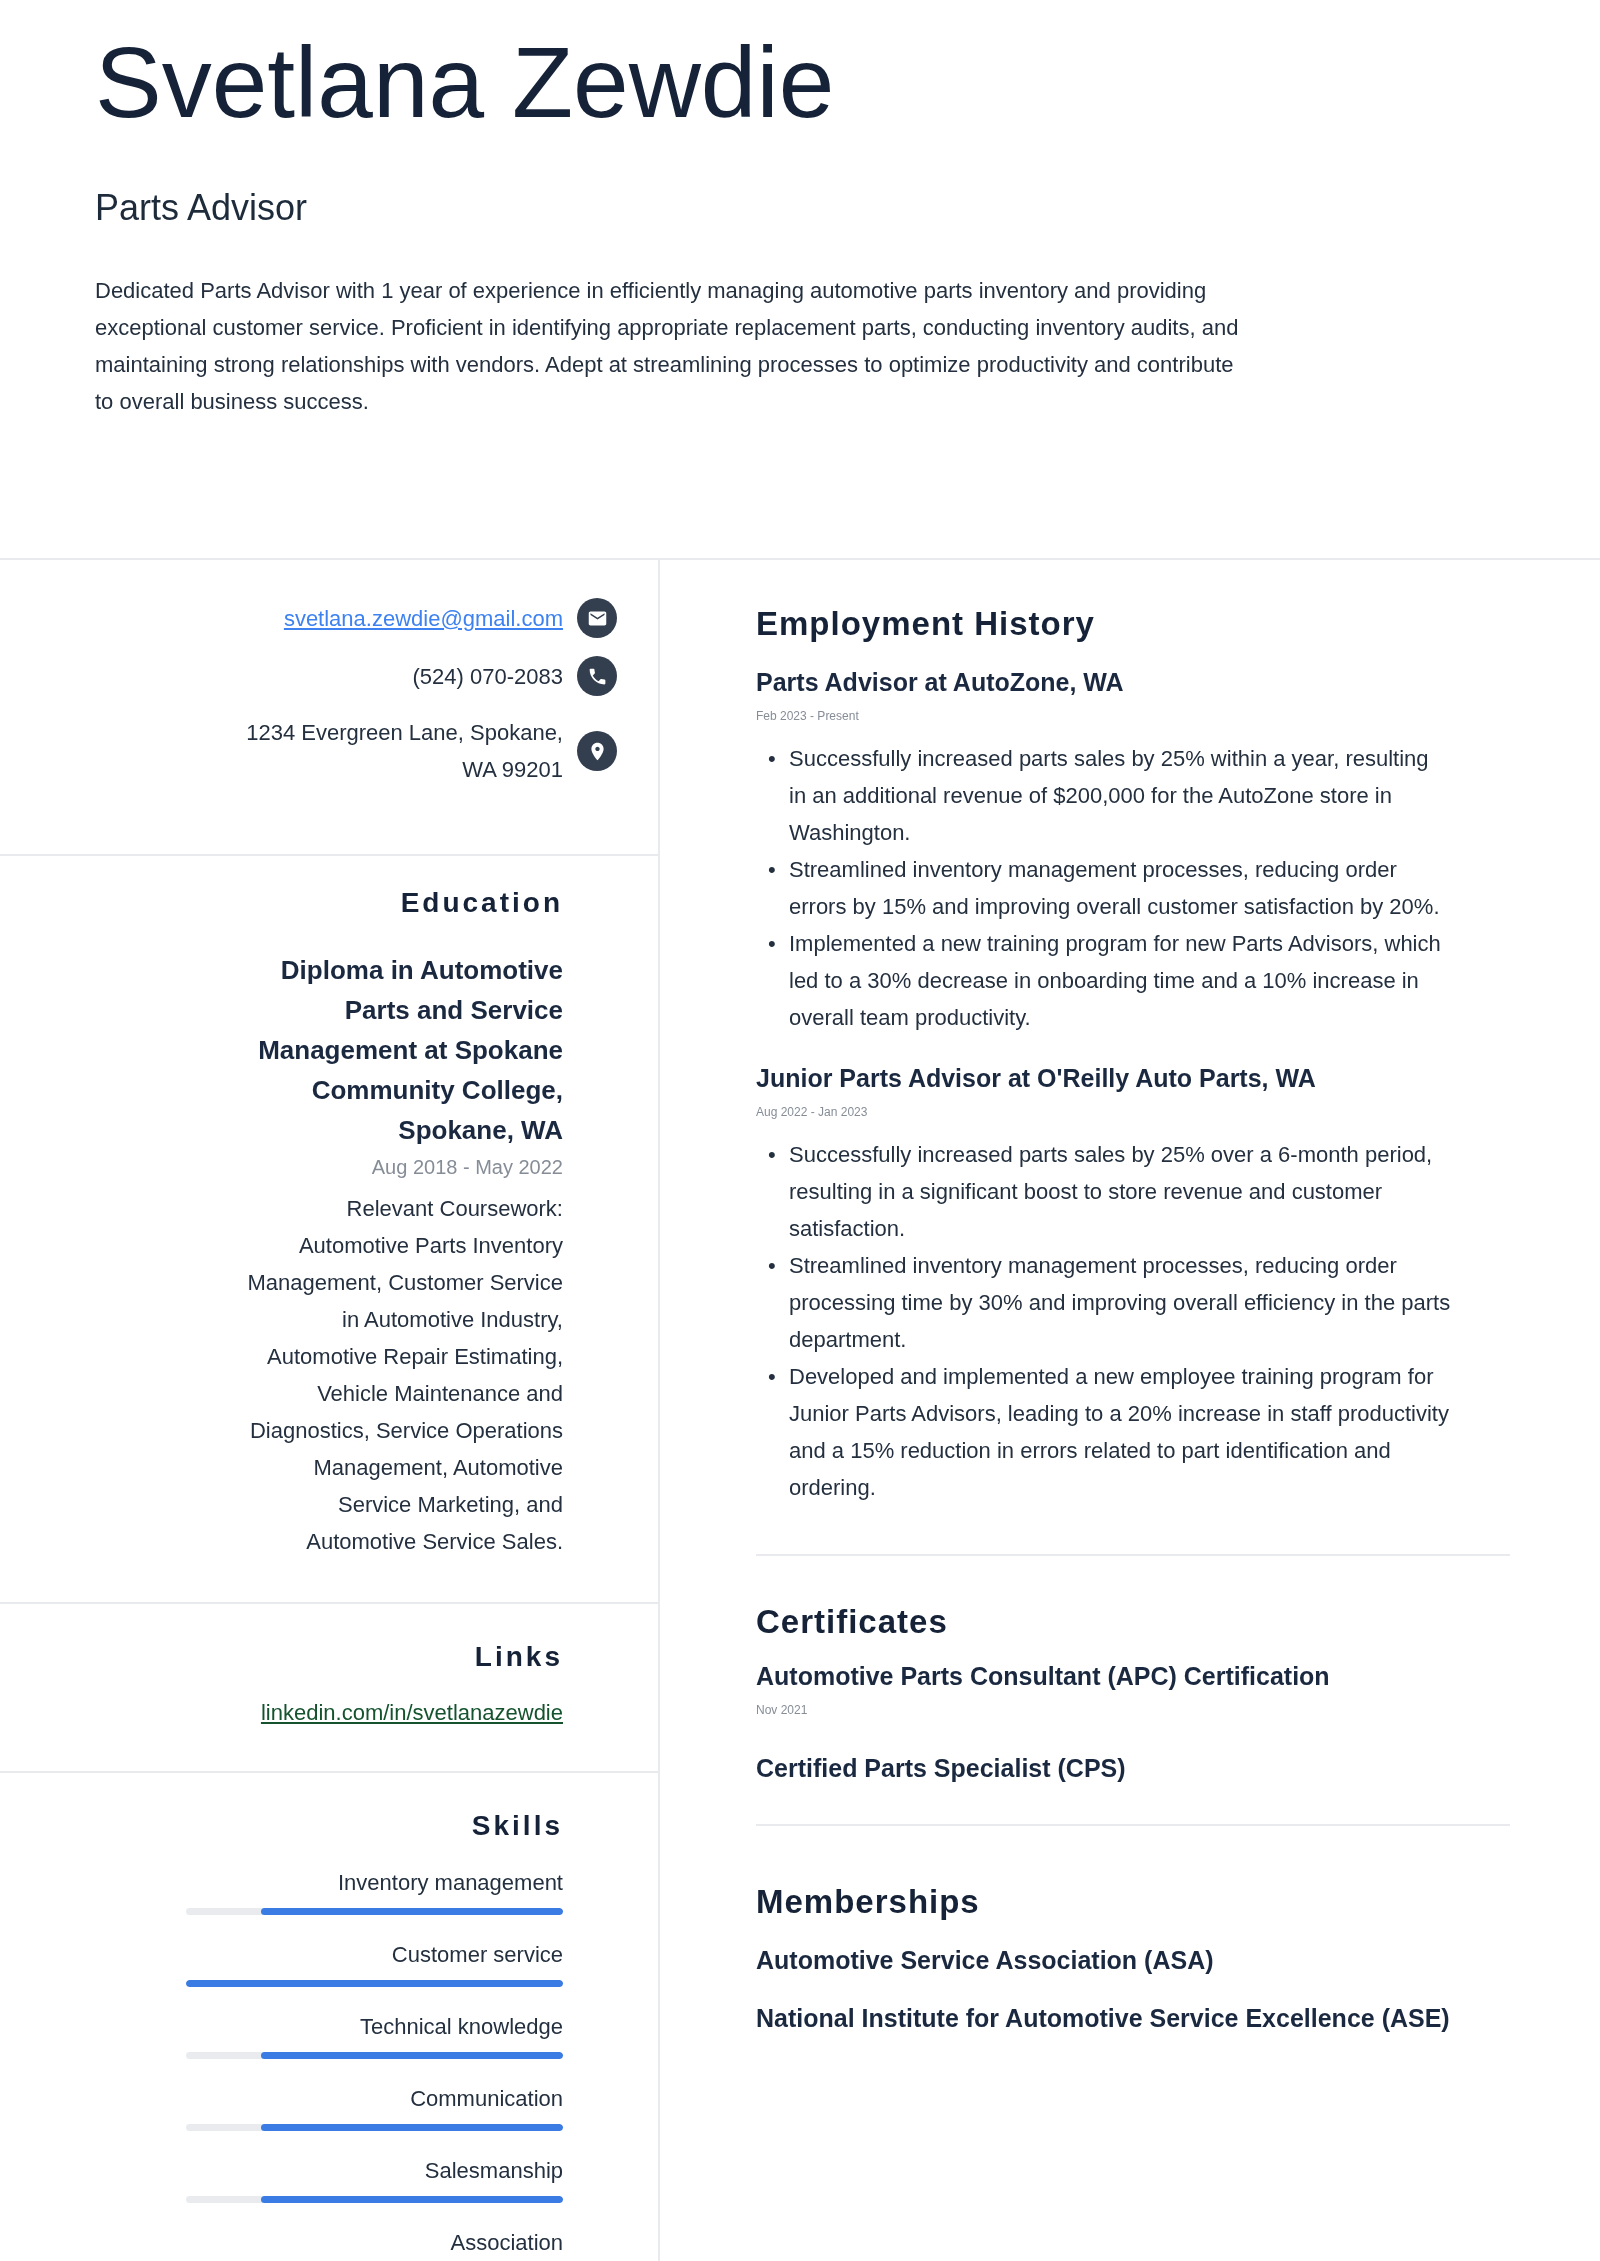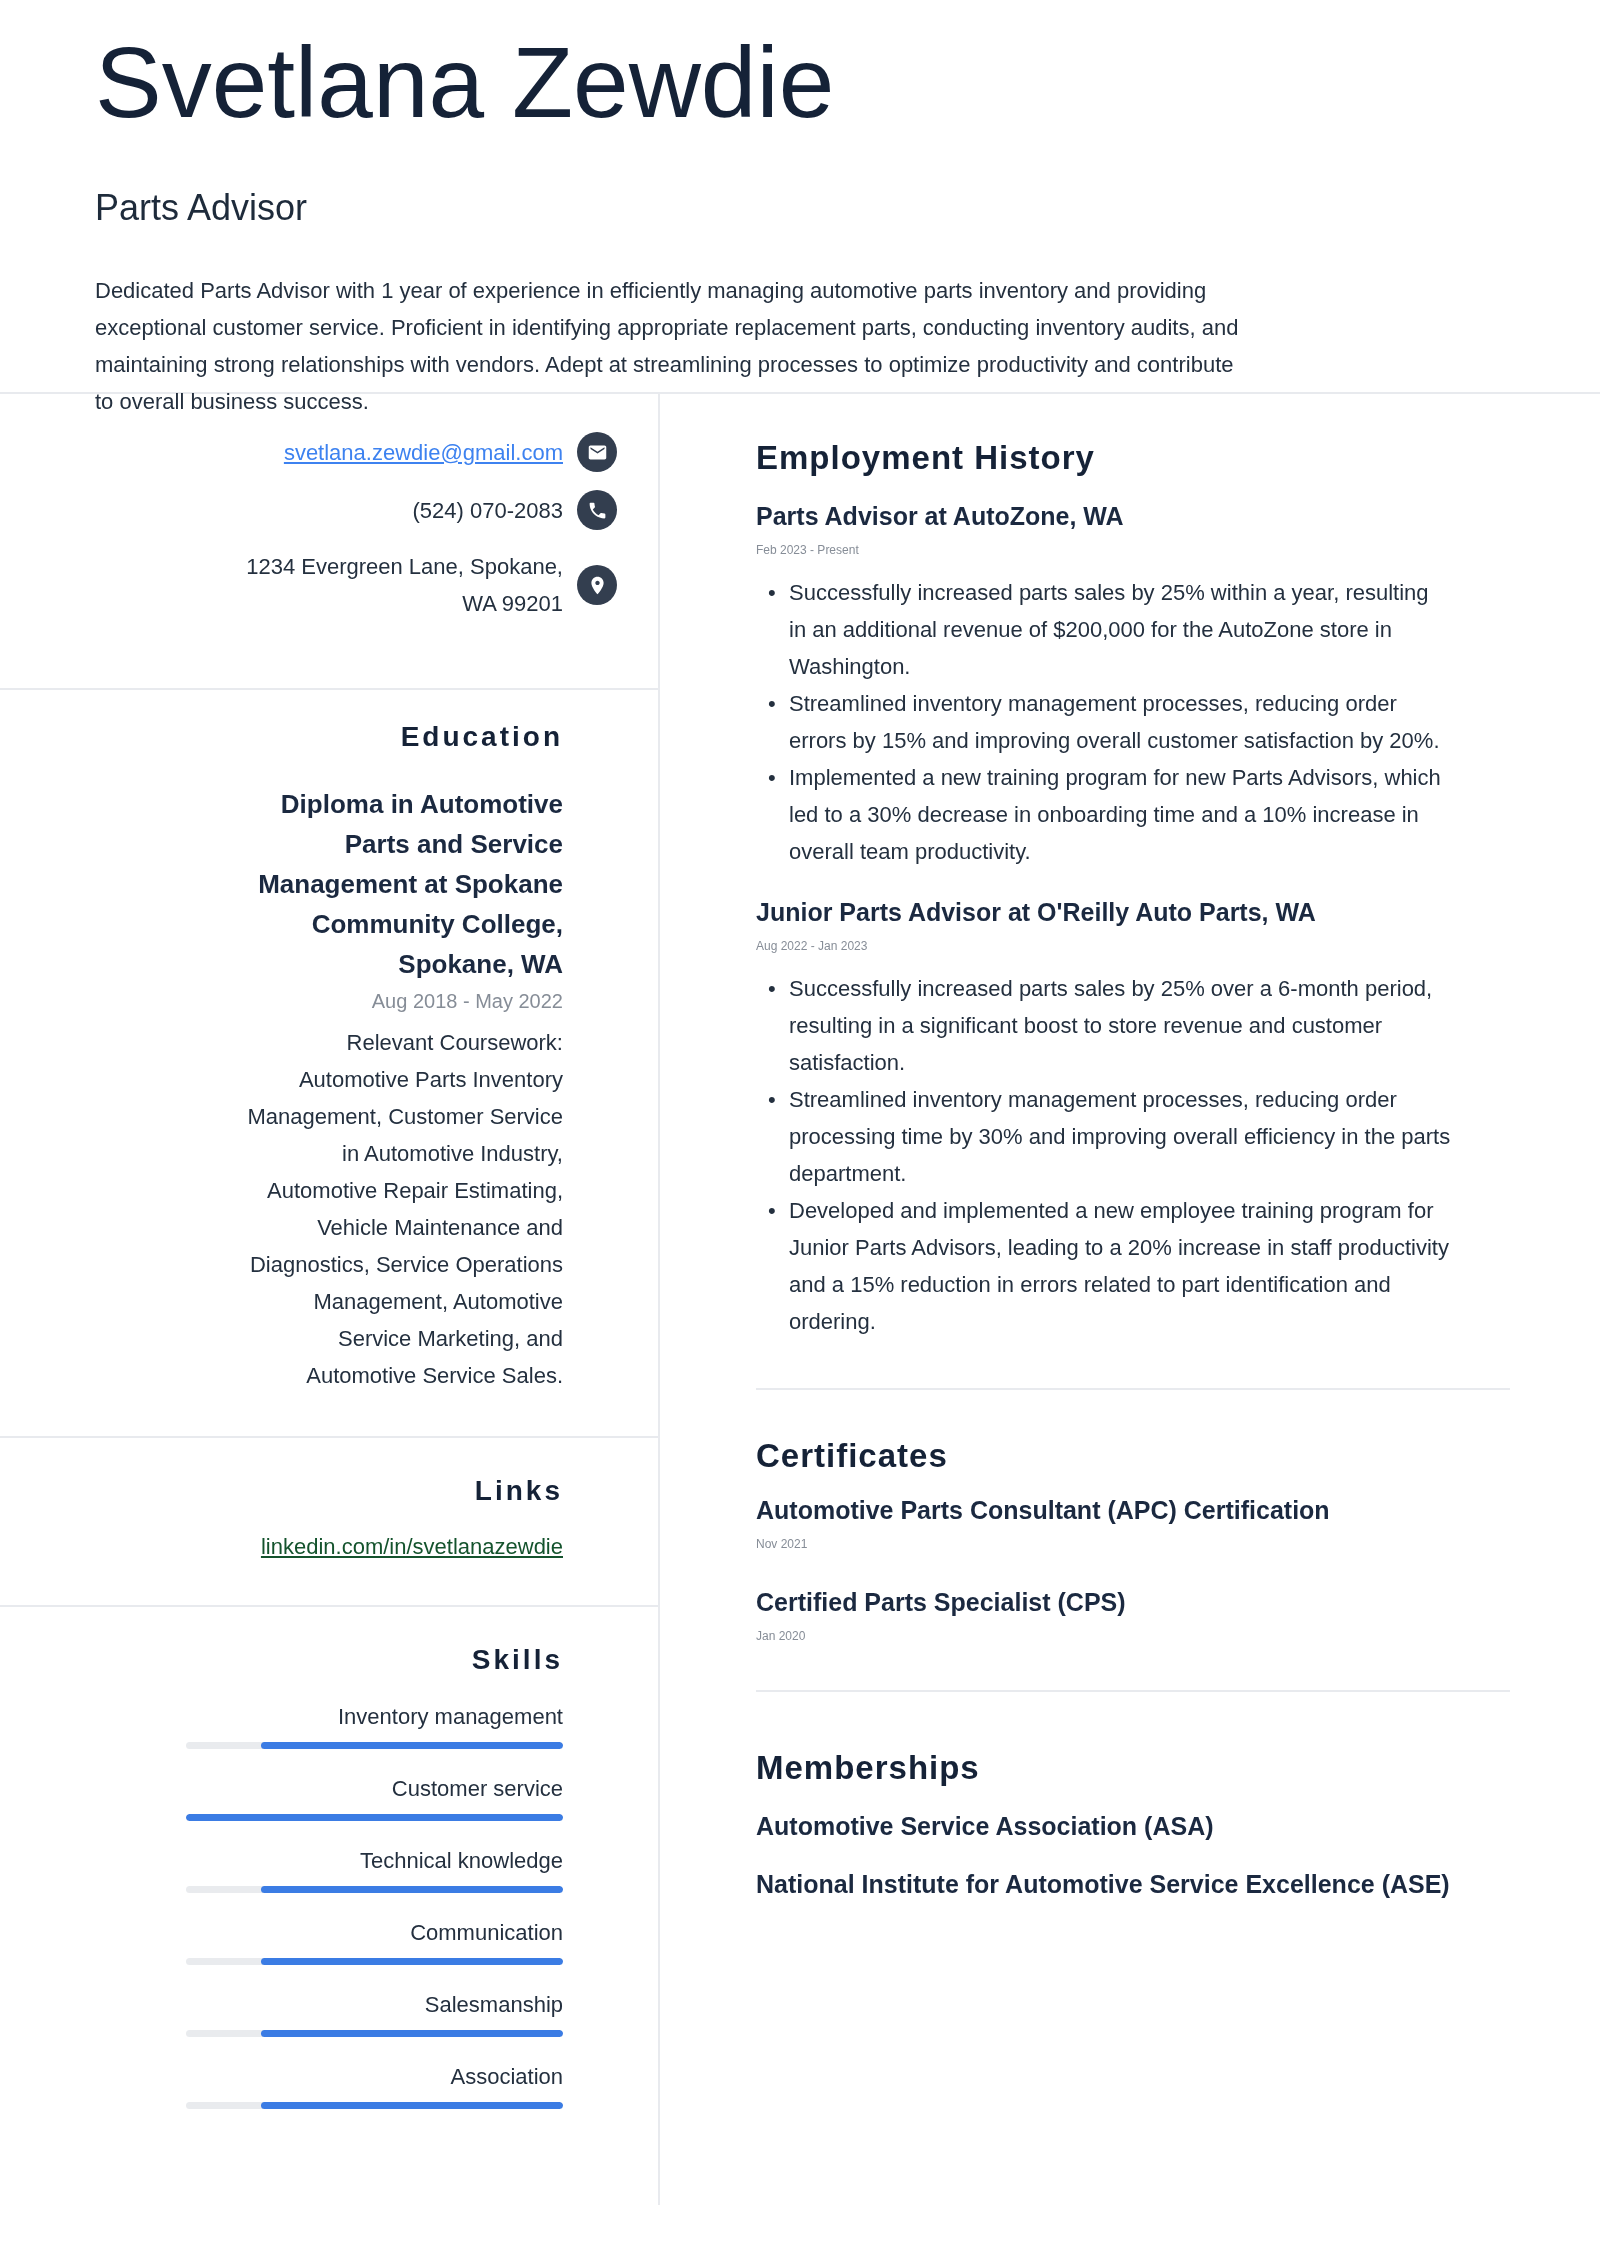--- a/index.html
+++ b/index.html
@@ -2,21 +2,21 @@
 <html><head>
 <meta charset="utf-8">
 <style>
   html,body{margin:0;padding:0;}
   body{
     width:1600px;height:2261px;overflow:hidden;background:#ffffff;
     font-family:"Liberation Sans","DejaVu Sans",sans-serif;
     color:#24303f;-webkit-font-smoothing:antialiased;
   }
   
-  .header{height:394px;box-sizing:border-box;padding:28px 95px 0;border-bottom:2px solid #e8eaee;}
+  .header{height:560px;box-sizing:border-box;padding:28px 95px 0;border-bottom:2px solid #e8eaee;}
   .name{margin:0;font-size:100px;font-weight:400;line-height:1.08;color:#152237;letter-spacing:0;}
   .job-title{margin:52px 0 0;font-size:36px;font-weight:400;color:#1e2b3b;line-height:1.1;}
   .summary{margin:44px 0 0;font-size:22px;line-height:37px;color:#24303f;white-space:pre-line;max-width:1380px;}
   
   .columns{display:flex;height:1811px;}
   .sidebar{width:660px;flex:none;box-sizing:border-box;border-right:2px solid #e8eaee;text-align:right;}
   .main{flex:1;box-sizing:border-box;padding:0 90px 0 96px;}
   
   .contact{box-sizing:border-box;padding:38px 41px 66px 60px;border-bottom:2px solid #e8eaee;}
   .contact-row{display:flex;justify-content:flex-end;align-items:center;margin-bottom:18px;}
@@ -223,21 +223,20 @@
     <section class="main-section" id="certificates">
       <h2 class="main-heading">Certificates</h2>
       <div id="certs-list">
   <div class="cert">
     <h3 class="item-title">Automotive Parts Consultant (APC) Certification</h3>
     <div class="item-date">Nov 2021</div>
   </div>
 
   <div class="cert">
     <h3 class="item-title">Certified Parts Specialist (CPS)</h3>
-    <div class="item-date">Jan 2020</div>
   </div>
 </div>
     </section>
 
     <section class="main-section" id="memberships">
       <h2 class="main-heading">Memberships</h2>
       <div id="members-list">
   <div class="member">
     <h3 class="item-title">Automotive Service Association (ASA)</h3>
   </div>

